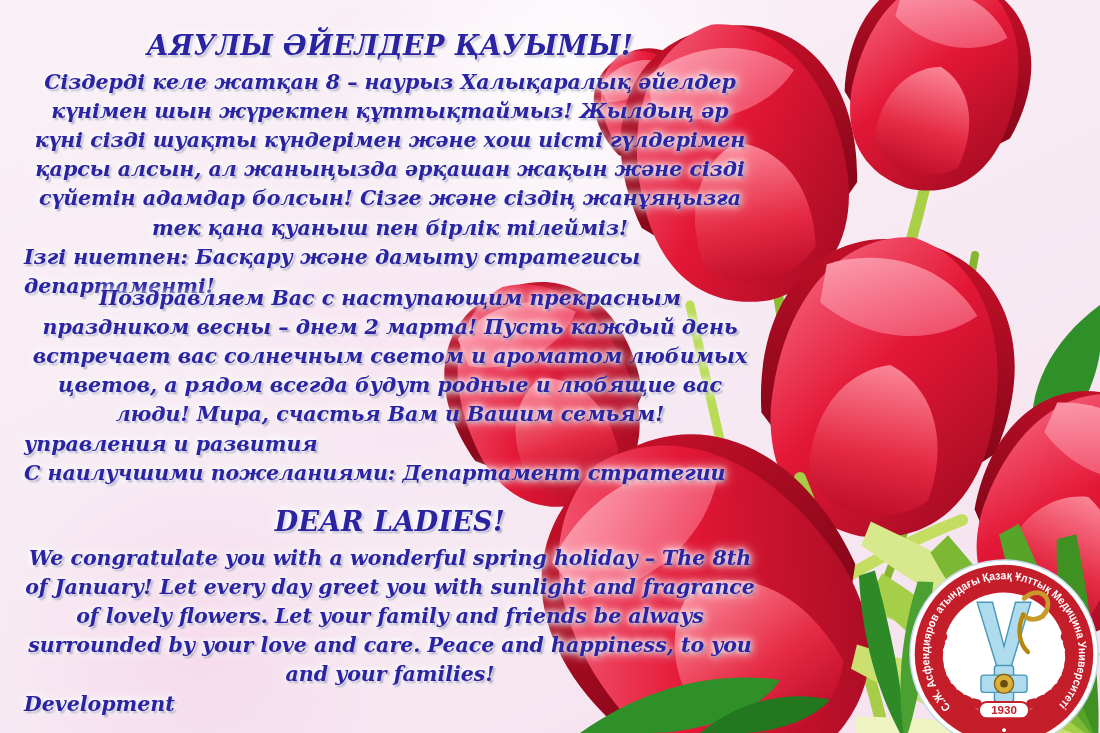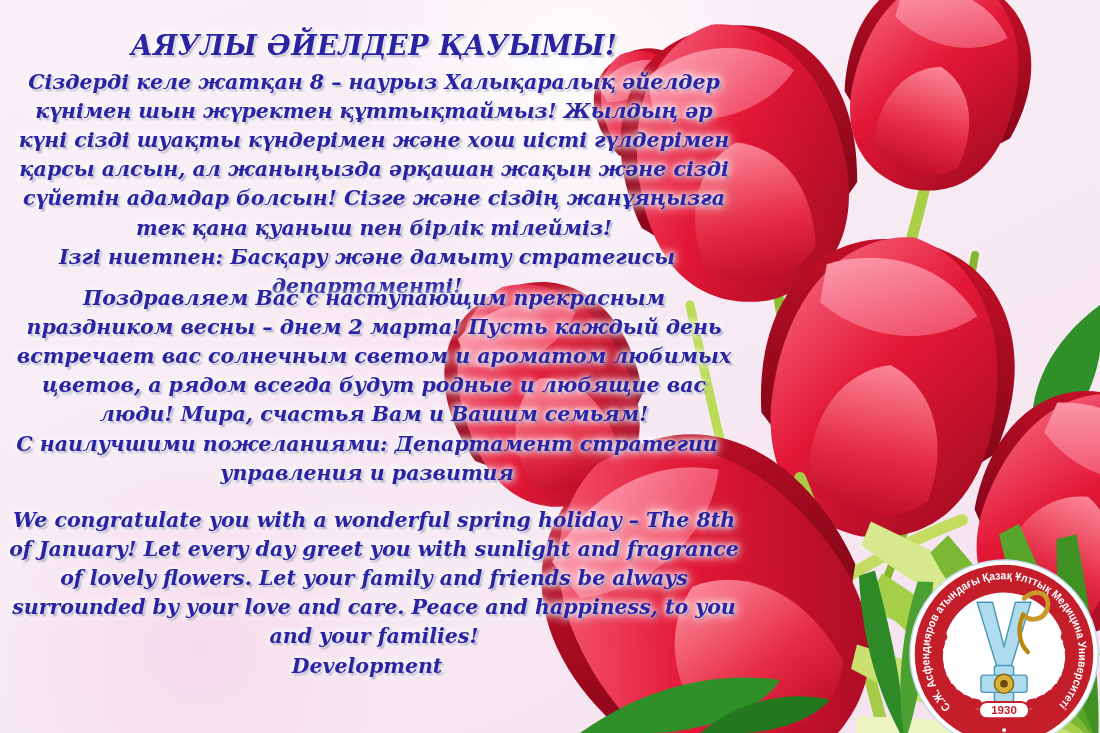--- a/index.html
+++ b/index.html
@@ -11,27 +11,27 @@
       radial-gradient(circle 320px at 52% 10%, rgba(255,255,255,.85), transparent 72%),
       radial-gradient(circle 260px at 36% 48%, rgba(249,222,239,.5), transparent 70%),
       linear-gradient(155deg,#faf0f7 0%,#f7ebf4 45%,#f5e2ee 100%);
   }
   .flowers{position:absolute;left:0;top:0;z-index:1;}
   .logo{position:absolute;left:908px;top:558px;width:192px;height:192px;z-index:6;}
   .text-col{
     position:absolute;left:8px;top:0;width:732px;z-index:10;
     color:#2a23a2;font-style:italic;font-weight:bold;text-align:center;
   }
-  .sec{position:absolute;left:0;width:100%;}
+  .sec{position:absolute;left:16px;width:100%;}
   .sec-kk{top:30px}
   .sec-ru{top:284px}
   .sec-en{top:506px}
   .sec h2{font-size:27px;margin:0 0 7px;letter-spacing:.5px;}
   .sec p{font-size:20.5px;line-height:1.42;margin:0;}
-  .sig{font-size:20.5px;line-height:1.42;text-align:center;padding-right:14px;}
+  .sig{font-size:20.5px;line-height:1.42;text-align:left;padding-right:14px;}
   .glow{
     text-shadow:
       0 0 5px #fff, 0 0 9px #fff, 0 0 14px rgba(255,255,255,.95),
       2px 2px 2px rgba(30,30,100,.55);
   }
   .ring-text{font-family:"Liberation Sans",sans-serif;font-weight:bold;fill:#ffffff;}
   .year-text{font-family:"Liberation Sans",sans-serif;font-weight:bold;fill:#c41e2b;}
 </style>
 </head>
 <body>
@@ -153,26 +153,27 @@
       <p class="glow">Сіздерді келе жатқан 8 – наурыз Халықаралық әйелдер күнімен шын жүректен құттықтаймыз! Жылдың әр күні сізді шуақты күндерімен және хош иісті гүлдерімен қарсы алсын, ал жаныңызда әрқашан жақын және сізді сүйетін адамдар болсын! Сізге және сіздің жанұяңызға тек қана қуаныш пен бірлік тілейміз!</p>
       <div class="sig glow">
         <span style="display:block">Ізгі ниетпен: Басқару және дамыту стратегисы</span>
         <span style="display:block">департаменті!</span>
       </div>
     </div>
 
     <div class="sec sec-ru">
       <p class="glow">Поздравляем Вас с наступающим прекрасным праздником весны – днем 2 марта! Пусть каждый день встречает вас солнечным светом и ароматом любимых цветов, а рядом всегда будут родные и любящие вас люди! Мира, счастья Вам и Вашим семьям!</p>
       <div class="sig glow">
+        <span style="display:block">управления и развития</span>
         <span style="display:block">С наилучшими пожеланиями: Департамент стратегии</span>
-        <span style="display:block">управления и развития</span>
       </div>
     </div>
 
     <div class="sec sec-en">
+      <h2 class="glow">DEAR LADIES!</h2>
       <p class="glow">We congratulate you with a wonderful spring holiday – The 8th of January! Let every day greet you with sunlight and fragrance of lovely flowers. Let your family and friends be always surrounded by your love and care. Peace and happiness, to you and your families!</p>
       <div class="sig glow">
         <span style="display:block">Development</span>
       </div>
     </div>
 
   </div>
 </div>
 
 </body></html>

